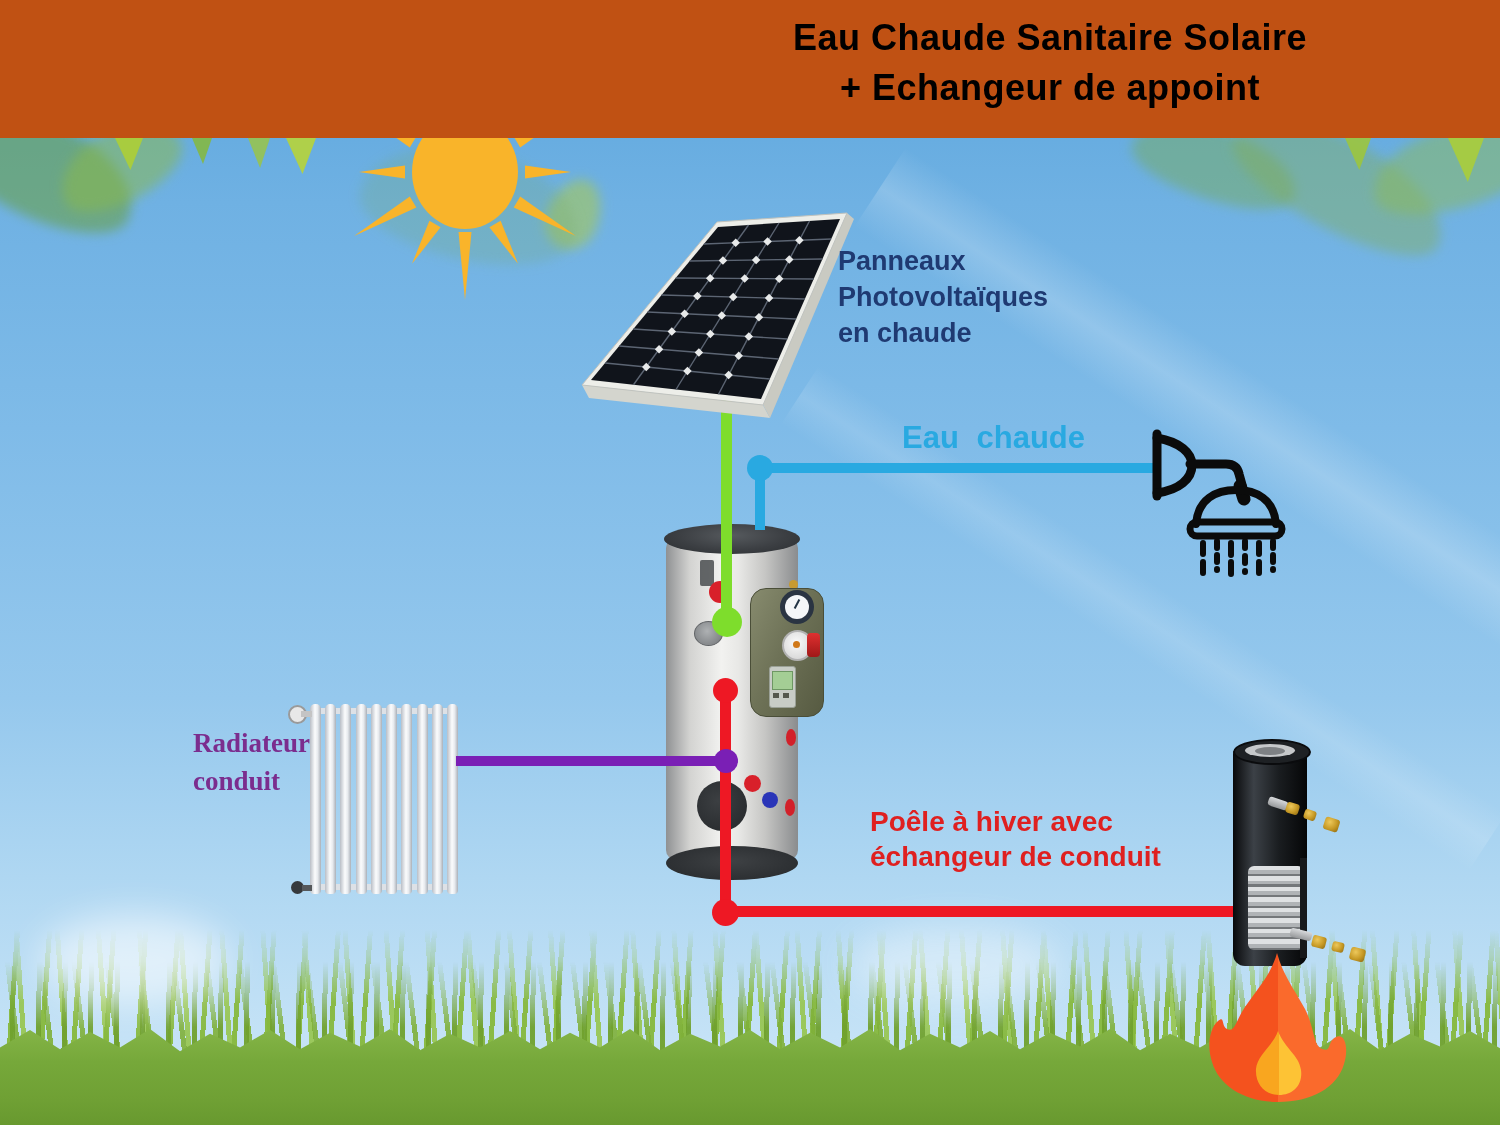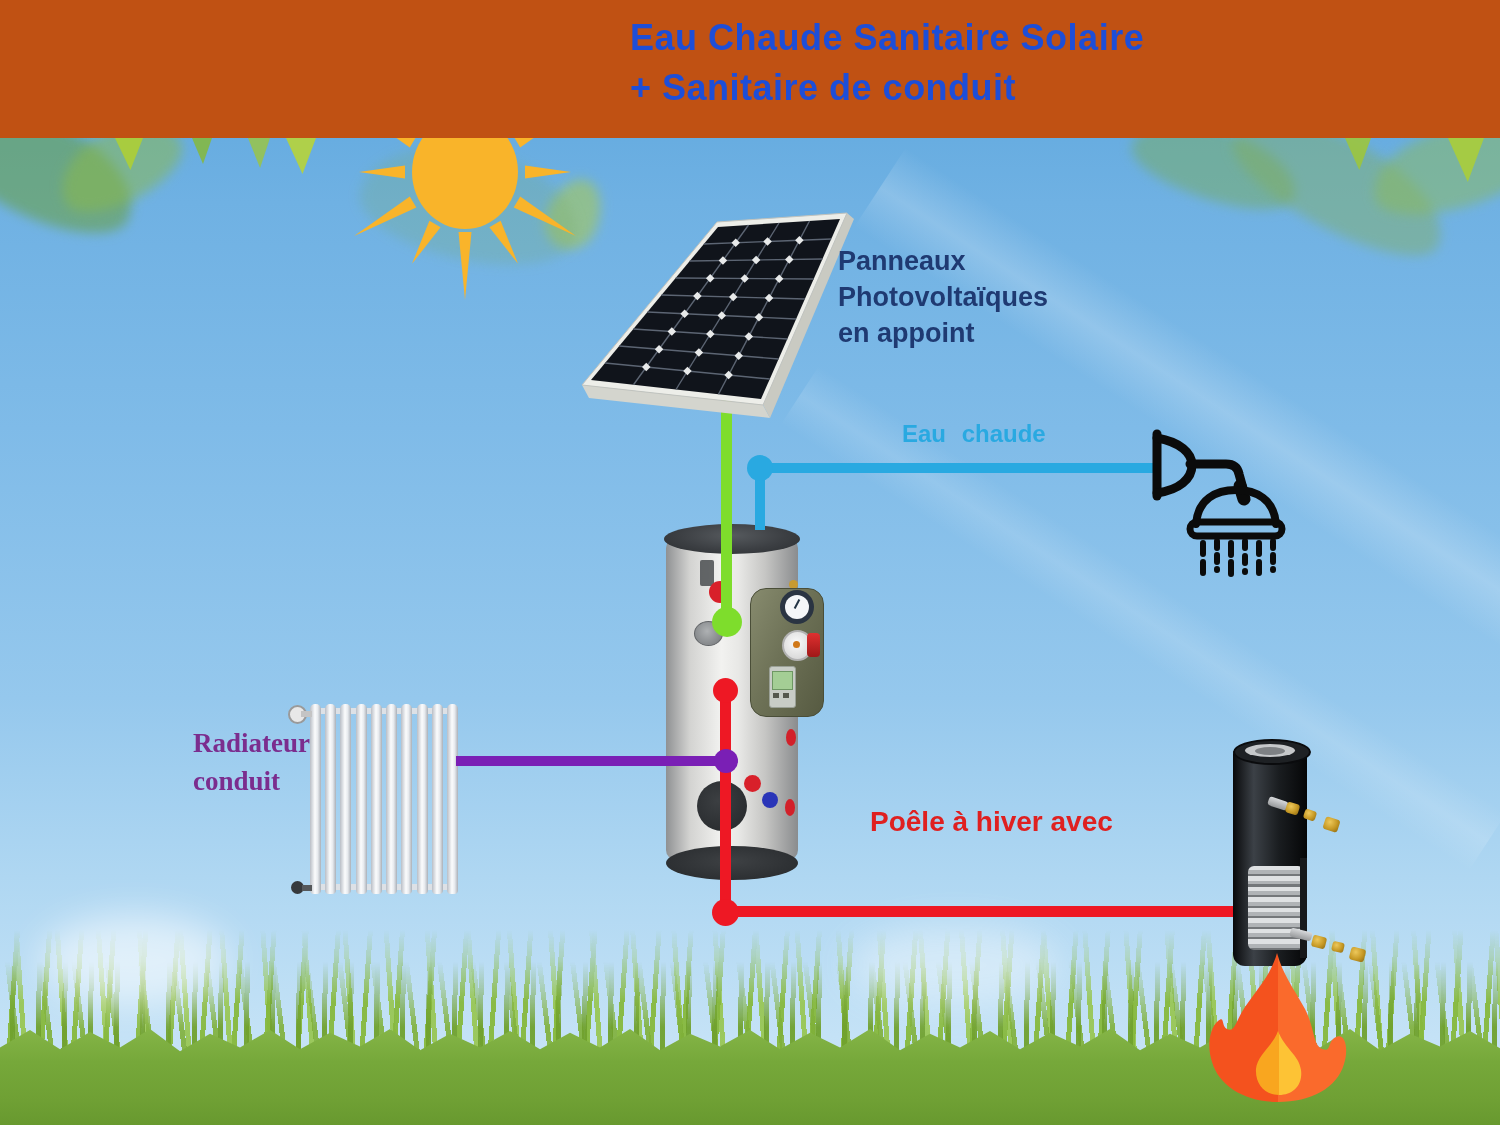--- a/index.html
+++ b/index.html
@@ -17,21 +17,21 @@
   .glow{border-radius:50%;filter:blur(18px);background:rgba(255,255,255,.55);z-index:11;}
   .glow1{left:40px;top:915px;width:190px;height:90px;}
   .glow2{left:850px;top:925px;width:210px;height:80px;opacity:.7;}
 
   
   .leaf{border-radius:50% 50% 50% 50%/60% 60% 40% 40%;filter:blur(6px);z-index:4;}
   .leaf-tip{clip-path:polygon(0 0,100% 0,55% 100%);z-index:4;}
 
   
   .banner{left:0;top:0;width:1500px;height:138px;background:#C05113;z-index:60;}
-  .banner-title{left:630px;top:13px;width:840px;text-align:left;color:#1d4ed8;
+  .banner-title{left:630px;top:13px;width:840px;text-align:center;color:#000000;
     font-size:36px;font-weight:700;line-height:50px;z-index:61;letter-spacing:.5px;}
 
   
   .grass-blades1{left:0;top:930px;width:1500px;height:120px;z-index:10;
     background:
      repeating-linear-gradient(94deg,rgba(0,0,0,0) 0 15px,rgba(134,184,60,.95) 15px 20px,rgba(0,0,0,0) 20px 32px),
      repeating-linear-gradient(86deg,rgba(0,0,0,0) 0 22px,rgba(150,197,77,.9) 22px 27px,rgba(0,0,0,0) 27px 41px);
     -webkit-mask-image:linear-gradient(180deg,rgba(0,0,0,0) 0%,rgba(0,0,0,.3) 22%,#000 60%);
     mask-image:linear-gradient(180deg,rgba(0,0,0,0) 0%,rgba(0,0,0,.3) 22%,#000 60%);}
   .grass-blades2{left:0;top:962px;width:1500px;height:100px;z-index:11;
@@ -55,21 +55,21 @@
   .rad-line{left:456px;top:756px;width:270px;height:10px;background:#7A1FB5;}
   .rad-dot{left:714px;top:749px;width:24px;height:24px;background:#7A1FB5;}
   .red-vline{left:720px;top:690px;width:11px;height:228px;background:#EE1824;}
   .red-dot-top{left:713px;top:678px;width:25px;height:25px;background:#EE1824;}
   .red-dot-bottom{left:712px;top:899px;width:27px;height:27px;background:#EE1824;}
   .red-hline{left:726px;top:906px;width:520px;height:11px;background:#EE1824;}
 
   
   .lbl{font-weight:700;z-index:50;white-space:nowrap;}
   .lbl-panels{left:838px;top:243px;font-size:27px;line-height:36px;color:#1F3A72;}
-  .lbl-hotwater{left:902px;top:420px;font-size:24px;color:#29A9E1;word-spacing:9px;}
+  .lbl-hotwater{left:902px;top:420px;font-size:31px;color:#29A9E1;word-spacing:9px;}
   .lbl-radiator{left:193px;top:724px;font-size:27px;line-height:38px;color:#7B2D8E;font-family:Liberation Serif, serif;}
   .lbl-stove{left:870px;top:804px;font-size:28px;line-height:35px;color:#DF2020;}
 
   
   .tank-cap-top{left:664px;top:524px;width:136px;height:30px;border-radius:50%;z-index:21;
     background:radial-gradient(ellipse at 50% 38%,#565A5E 0%,#3C3F43 55%,#2A2D30 100%);}
   .tank-body{left:666px;top:538px;width:132px;height:322px;border-radius:10px;z-index:20;
     background:linear-gradient(90deg,#8F9193 0%,#D3D3D1 18%,#F2F2F0 42%,#E8E8E6 55%,#C6C6C4 75%,#8A8C8E 100%);}
   .tank-cap-bottom{left:666px;top:846px;width:132px;height:34px;border-radius:50%;z-index:21;
     background:radial-gradient(ellipse at 50% 45%,#3E4144 0%,#2F3235 60%,#26292B 100%);}
@@ -320,30 +320,31 @@
       <line x1="91" y1="123" x2="91" y2="160" stroke-width="6" stroke-dasharray="12 7"></line>
       <line x1="105" y1="121" x2="105" y2="152" stroke-width="6" stroke-dasharray="7 8"></line>
       <line x1="119" y1="123" x2="119" y2="158" stroke-width="6" stroke-dasharray="11 8"></line>
       <line x1="133" y1="121" x2="133" y2="150" stroke-width="6" stroke-dasharray="7 7"></line>
     </g>
   </svg>
 
   <div class="abs banner"></div>
   <div class="abs banner-title">
     <div>Eau Chaude Sanitaire Solaire</div>
-    <div>+ Sanitaire de conduit</div>
+    <div>+ Echangeur de appoint</div>
   </div>
 
   <div class="abs lbl lbl-panels">
     <div>Panneaux</div>
     <div>Photovoltaïques</div>
-    <div>en appoint</div>
+    <div>en chaude</div>
   </div>
   <div class="abs lbl lbl-hotwater">Eau chaude</div>
   <div class="abs lbl lbl-radiator">
     <div>Radiateur</div>
     <div>conduit</div>
   </div>
   <div class="abs lbl lbl-stove">
     <div>Poêle à hiver avec</div>
+    <div>échangeur de conduit</div>
   </div>
 
 </div>
 
 </body></html>

